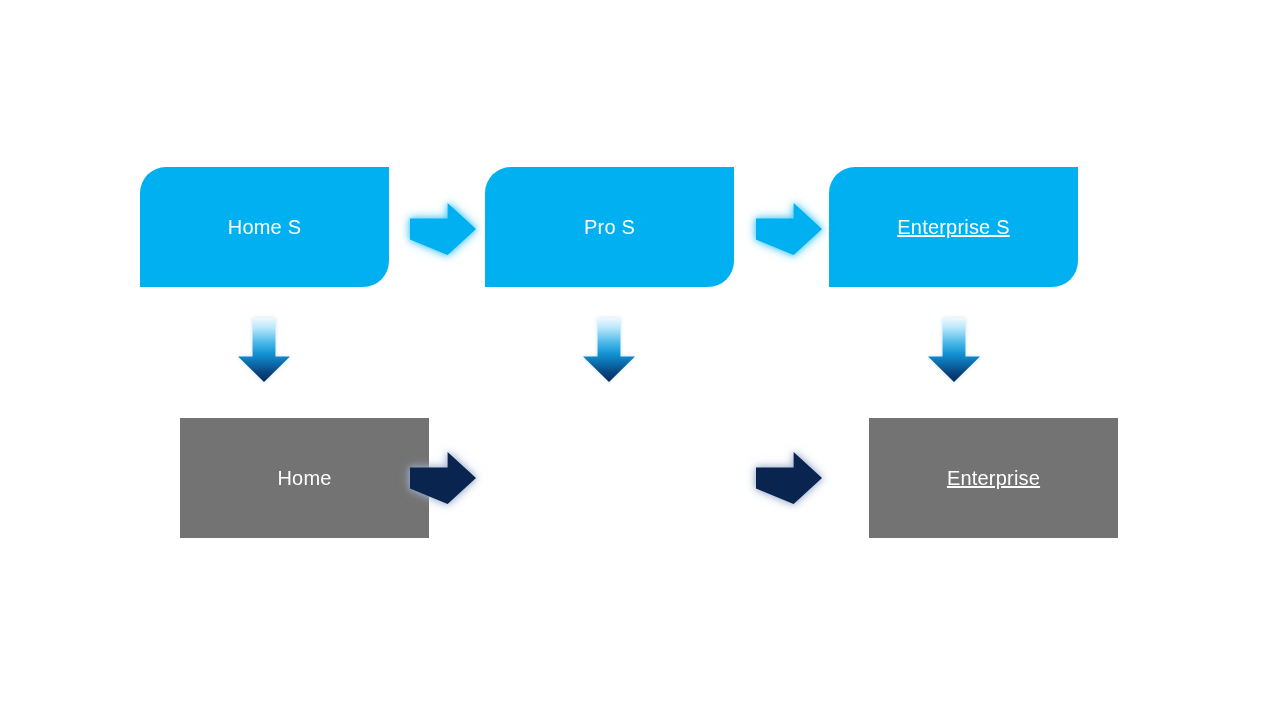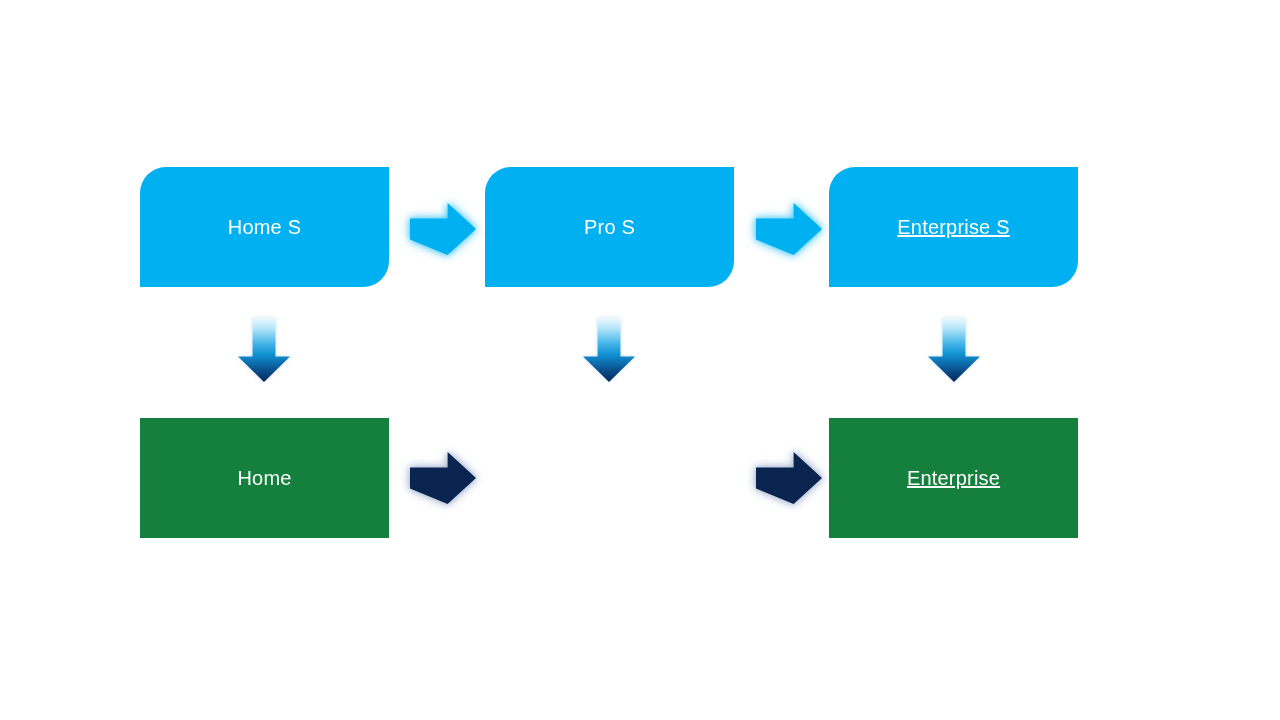--- a/index.html
+++ b/index.html
@@ -10,21 +10,21 @@
   }
   .canvas{position:relative;width:1280px;height:648px;background:#ffffff;}
 
   
   .box{
     position:absolute;width:249px;height:120px;
     display:flex;align-items:center;justify-content:center;
     color:#ffffff;font-size:20px;font-weight:400;letter-spacing:.2px;
   }
   .box.top{background:#00b0f0;border-radius:26px 0 26px 0;top:167px;}
-  .box.bottom{background:#15803d;top:418px;}
+  .box.bottom{background:#737373;top:418px;margin-left:40px;}
   .c1{left:140px;} .c2{left:485px;} .c3{left:829px;text-decoration:underline;}
 
   
   .r-arrow{position:absolute;width:66px;height:52px;}
   .r-arrow .shape{
     width:100%;height:100%;
     clip-path:polygon(0 30%,57% 30%,57% 0,100% 50%,57% 100%,0 70%);
   }
   .r-arrow.light{filter:drop-shadow(0 0 3px rgba(64,199,245,.95)) drop-shadow(0 0 5px rgba(64,199,245,.55));}
   .r-arrow.light .shape{background:#00b0f0;}

